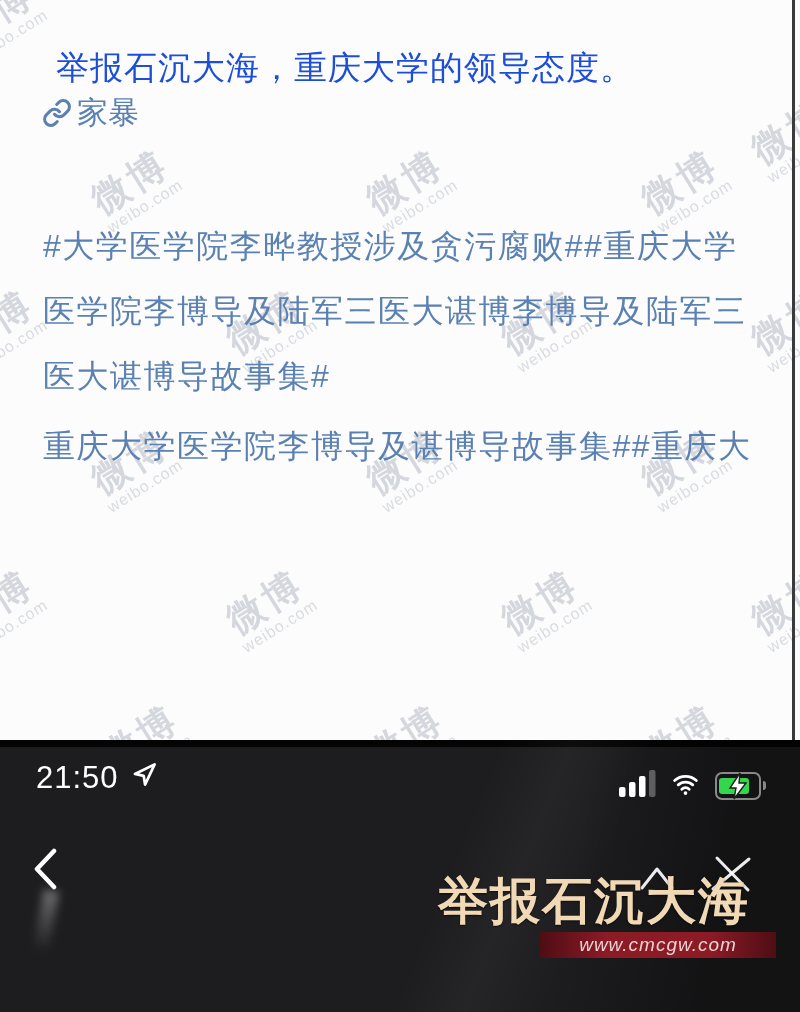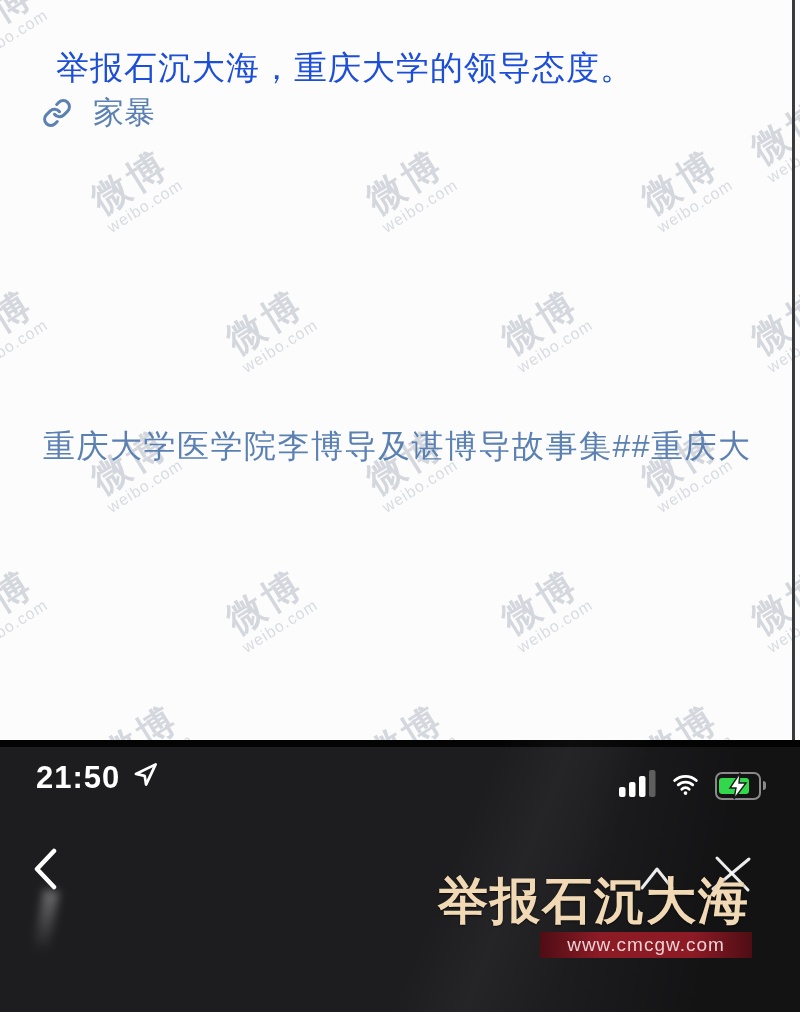--- a/index.html
+++ b/index.html
@@ -10,51 +10,51 @@
   
   .content{position:absolute;left:0;top:0;width:800px;height:740px;background:#fcfcfc;overflow:hidden;}
   .photo-edge{position:absolute;left:792px;top:0;width:3px;height:740px;background:#3a3a3c;z-index:3;}
   
   .wm-layer{position:absolute;inset:0;z-index:1;pointer-events:none;}
   .wm{position:absolute;transform:translate(-50%,-50%) rotate(-32deg);color:#9aa2b0;opacity:.40;text-align:center;line-height:1.05;}
   .wm .l1{font-size:37px;letter-spacing:4px;font-weight:bold;}
   .wm .l2{font-size:16px;letter-spacing:1px;opacity:.9;}
   
   .post-title{position:absolute;left:56px;top:30px;z-index:2;font-size:33px;color:#1d4ed8;letter-spacing:1px;white-space:nowrap;margin-top:16px;}
-  .link-row{position:absolute;left:42px;top:92px;z-index:2;display:flex;align-items:center;gap:21px;font-size:31px;color:#5b80b2;}
+  .link-row{position:absolute;left:42px;top:92px;z-index:2;display:flex;align-items:center;gap:5px;font-size:31px;color:#5b80b2;}
   .link-row svg{display:block;}
   .para{position:absolute;left:43px;z-index:2;font-size:32px;color:#5b80b2;letter-spacing:1.5px;}
   .para .p-line{height:65px;line-height:65px;white-space:nowrap;}
   .para1{top:214px;}
   .para2{top:414px;}
   
   .panel{position:absolute;left:0;top:740px;width:800px;height:272px;background:#1d1d1f;overflow:hidden;}
   .panel .topstrip{position:absolute;left:0;top:0;width:800px;height:7px;background:#040404;}
   .panel .sheen{position:absolute;inset:0;pointer-events:none;
     background:
       linear-gradient(112deg, rgba(255,255,255,0) 55%, rgba(255,255,255,0.035) 63%, rgba(255,255,255,0) 72%),
       linear-gradient(100deg, rgba(0,0,0,0) 70%, rgba(0,0,0,0.35) 88%);}
-  .status-time{position:absolute;left:36px;top:760px;color:#fff;font-size:31px;font-weight:bold;letter-spacing:1px;display:flex;align-items:center;gap:12px;}
+  .status-time{position:absolute;left:36px;top:760px;color:#fff;font-size:31px;font-weight:normal;letter-spacing:1px;display:flex;align-items:center;gap:12px;}
   .status-icons{position:absolute;top:770px;right:34px;display:flex;align-items:center;gap:13px;}
   .battery{position:relative;width:42px;height:24px;border:2px solid rgba(255,255,255,0.5);border-radius:7px;display:flex;align-items:center;}
   .battery .fill{margin:2px;width:30px;height:16px;border-radius:3px;background:#32d74b;}
   .battery .bolt{position:absolute;left:9px;top:-2px;}
   .battery-cap{width:3px;height:9px;border-radius:0 3px 3px 0;background:rgba(255,255,255,0.5);margin-left:2px;}
   .bat-wrap{display:flex;align-items:center;}
   .nav-back{position:absolute;left:30px;top:848px;z-index:2;}
   .nav-back-smear{position:absolute;left:38px;top:890px;width:16px;height:62px;z-index:1;
     background:linear-gradient(to bottom, rgba(255,255,255,0.35), rgba(255,255,255,0));filter:blur(4px);transform:rotate(10deg);}
   .nav-up{position:absolute;left:638px;top:862px;z-index:2;}
   .nav-close{position:absolute;left:708px;top:855px;z-index:2;}
   
   .cmc-name{position:absolute;right:50px;top:868px;z-index:4;font-family:"Liberation Serif", serif;font-weight:bold;
     font-size:50px;letter-spacing:2px;color:#f2d9b5;text-shadow:0 1px 2px rgba(0,0,0,0.6);white-space:nowrap;}
-  .cmc-banner{position:absolute;left:540px;top:932px;width:212px;height:26px;z-index:4;
+  .cmc-banner{position:absolute;left:540px;top:932px;width:236px;height:26px;z-index:4;
     background:linear-gradient(90deg,#4f0d14,#8c1b26 28%,#8c1b26 72%,#4f0d14);
-    color:#eed2d3;font-size:19px;letter-spacing:1px;display:flex;align-items:center;justify-content:center;}
+    color:#eed2d3;font-size:19px;letter-spacing:1px;display:flex;align-items:center;justify-content:center;font-style:italic;}
 </style>
 </head>
 <body>
 
 <div class="phone">
 
   <div class="content">
     <div class="wm-layer">
         <div class="wm" style="left: 0px; top: 20px;">
           <div class="l1">微博</div>
@@ -140,20 +140,25 @@
     <div class="link-row">
       <span>
         <svg width="30" height="30" viewBox="0 0 24 24" fill="none" stroke="#5b80b2" stroke-width="2.4" stroke-linecap="round" stroke-linejoin="round">
           <path d="M10 13a5 5 0 0 0 7.54.54l3-3a5 5 0 0 0-7.07-7.07l-1.72 1.71"></path>
           <path d="M14 11a5 5 0 0 0-7.54-.54l-3 3a5 5 0 0 0 7.07 7.07l1.71-1.71"></path>
         </svg>
       </span>
       <span>家暴</span>
     </div>
 
+    <div class="para para1">
+      <div class="p-line">#大学医学院李晔教授涉及贪污腐败##重庆大学</div>
+      <div class="p-line">医学院李博导及陆军三医大谌博李博导及陆军三</div>
+      <div class="p-line">医大谌博导故事集#</div>
+    </div>
 
     <div class="para para2">
       <div class="p-line">重庆大学医学院李博导及谌博导故事集##重庆大</div>
     </div>
   </div>
 
   <div class="panel">
     <div class="topstrip"></div>
     <div class="sheen"></div>
   </div>

